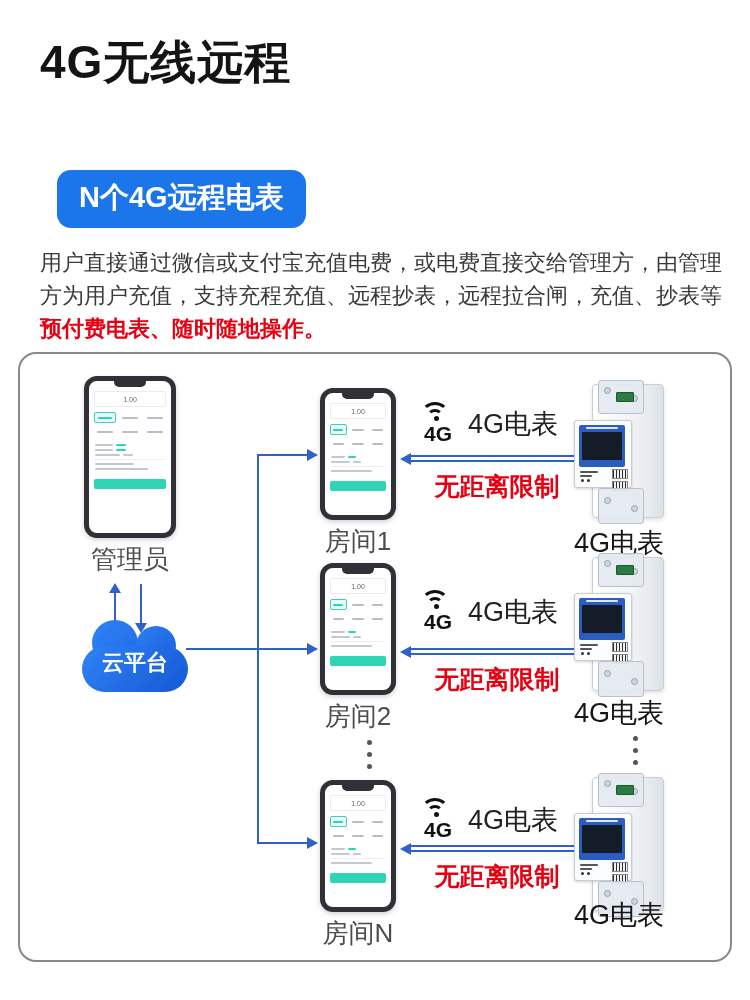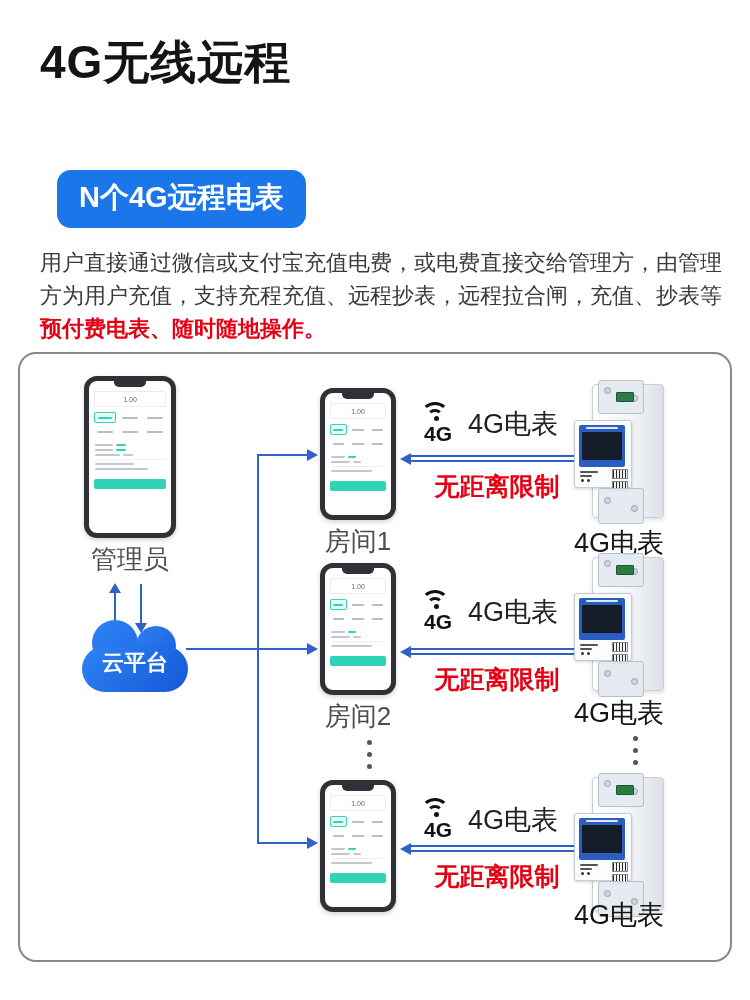--- a/index.html
+++ b/index.html
@@ -432,20 +432,21 @@
             </div>
           <div class="sep"></div>
           <div class="row">
               <span class="bar w75"></span>
             </div>
         </div>
         <div class="ph-btn"></div>
       </div>
       <div class="ph-notch"></div>
     </div>
+    <div class="dev-label" style="left:286px;top:562px;width:104px;">房间N</div>
 
     <div class="g4group" style="left:398px;top:444px;">
       <span class="g4icon">
         <span class="arc arc-l"></span>
           <span class="arc arc-s"></span>
           <span class="dot"></span>
         <span class="g4text">4G</span>
       </span>
       <span class="g4name">4G电表</span>
     </div>

